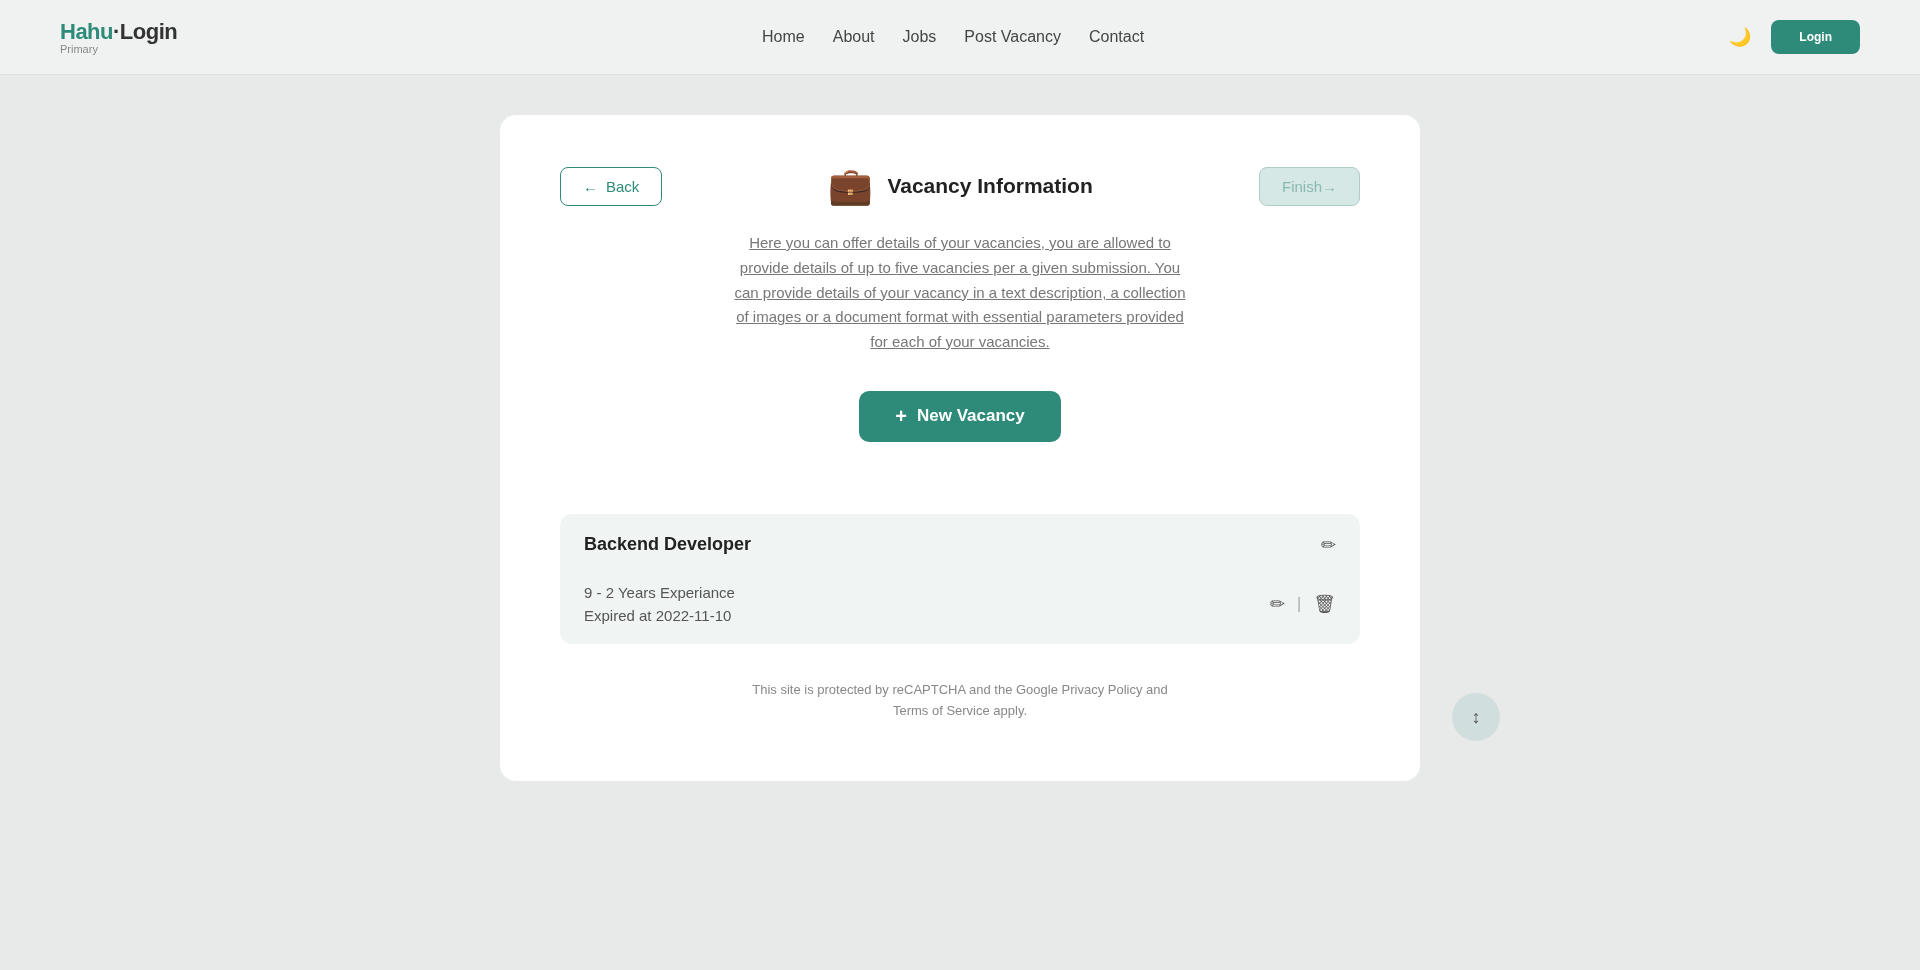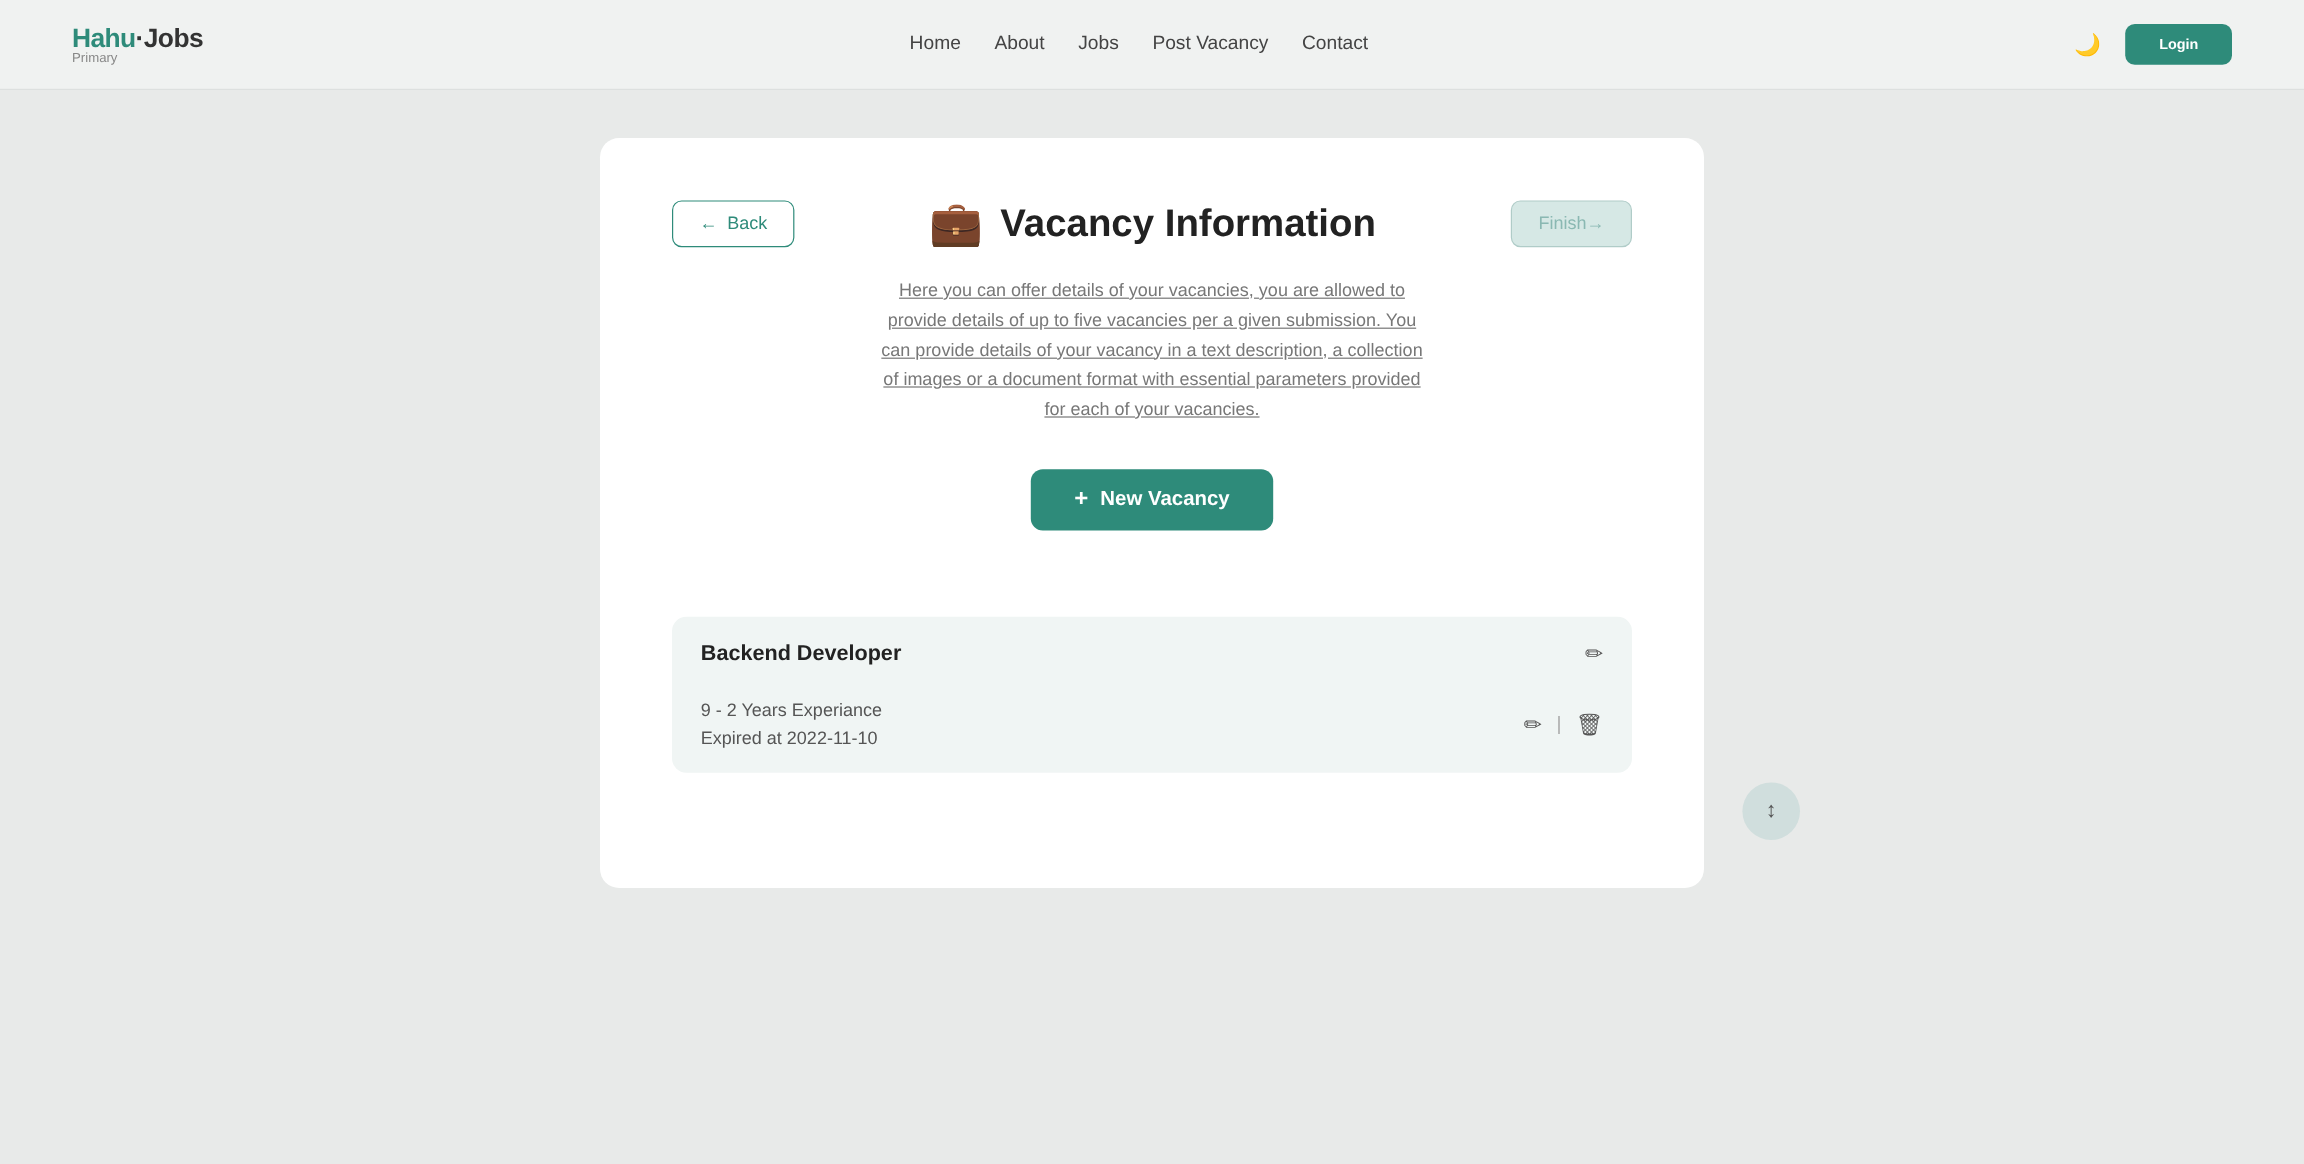--- a/index.html
+++ b/index.html
@@ -152,21 +152,21 @@
       align-items: center;
       gap: 14px;
     }
 
     .briefcase-icon {
       font-size: 36px;
       color: #555;
     }
 
     .page-title {
-      font-size: 32px;
+      font-size: 21px;
       font-weight: 700;
       color: #222;
     }
 
     
     .description {
       font-size: 15px;
       color: #777;
       line-height: 1.65;
       text-align: center;
@@ -291,21 +291,21 @@
       color: #555;
       font-size: 18px;
     }
   </style>
 </head>
 <body>
 
 <nav class="navbar">
   <div class="logo-area">
     <span class="logo-title">
-      <span style="color:#2e8b7a;">Hahu</span><span style="color:#333;">·Jobs</span>
+      <span style="color:#2e8b7a;">Hahu</span><span style="color:#333;">·Login</span>
     </span>
     <span class="logo-subtitle">Primary</span>
   </div>
 
   <div class="nav-links">
     <a class="nav-link">Home</a>
     <a class="nav-link">About</a>
     <a class="nav-link">Jobs</a>
     <a class="nav-link">Post Vacancy</a>
     <a class="nav-link">Contact</a>
@@ -361,19 +361,23 @@
           <span class="vacancy-expiry">Expired at 2022-11-10</span>
         </div>
         <div class="vacancy-actions">
           <span class="action-icon">✏</span>
           <span class="action-divider">|</span>
           <span class="action-icon">🗑</span>
         </div>
       </div>
     </div>
 
+    <div class="recaptcha-text">
+      <span>This site is protected by reCAPTCHA and the Google Privacy Policy and</span><br>
+      <span>Terms of Service apply.</span>
+    </div>
 
     <div class="scroll-btn">
       <span>↕</span>
     </div>
 
   </div>
 </div>
 
 </body></html>

